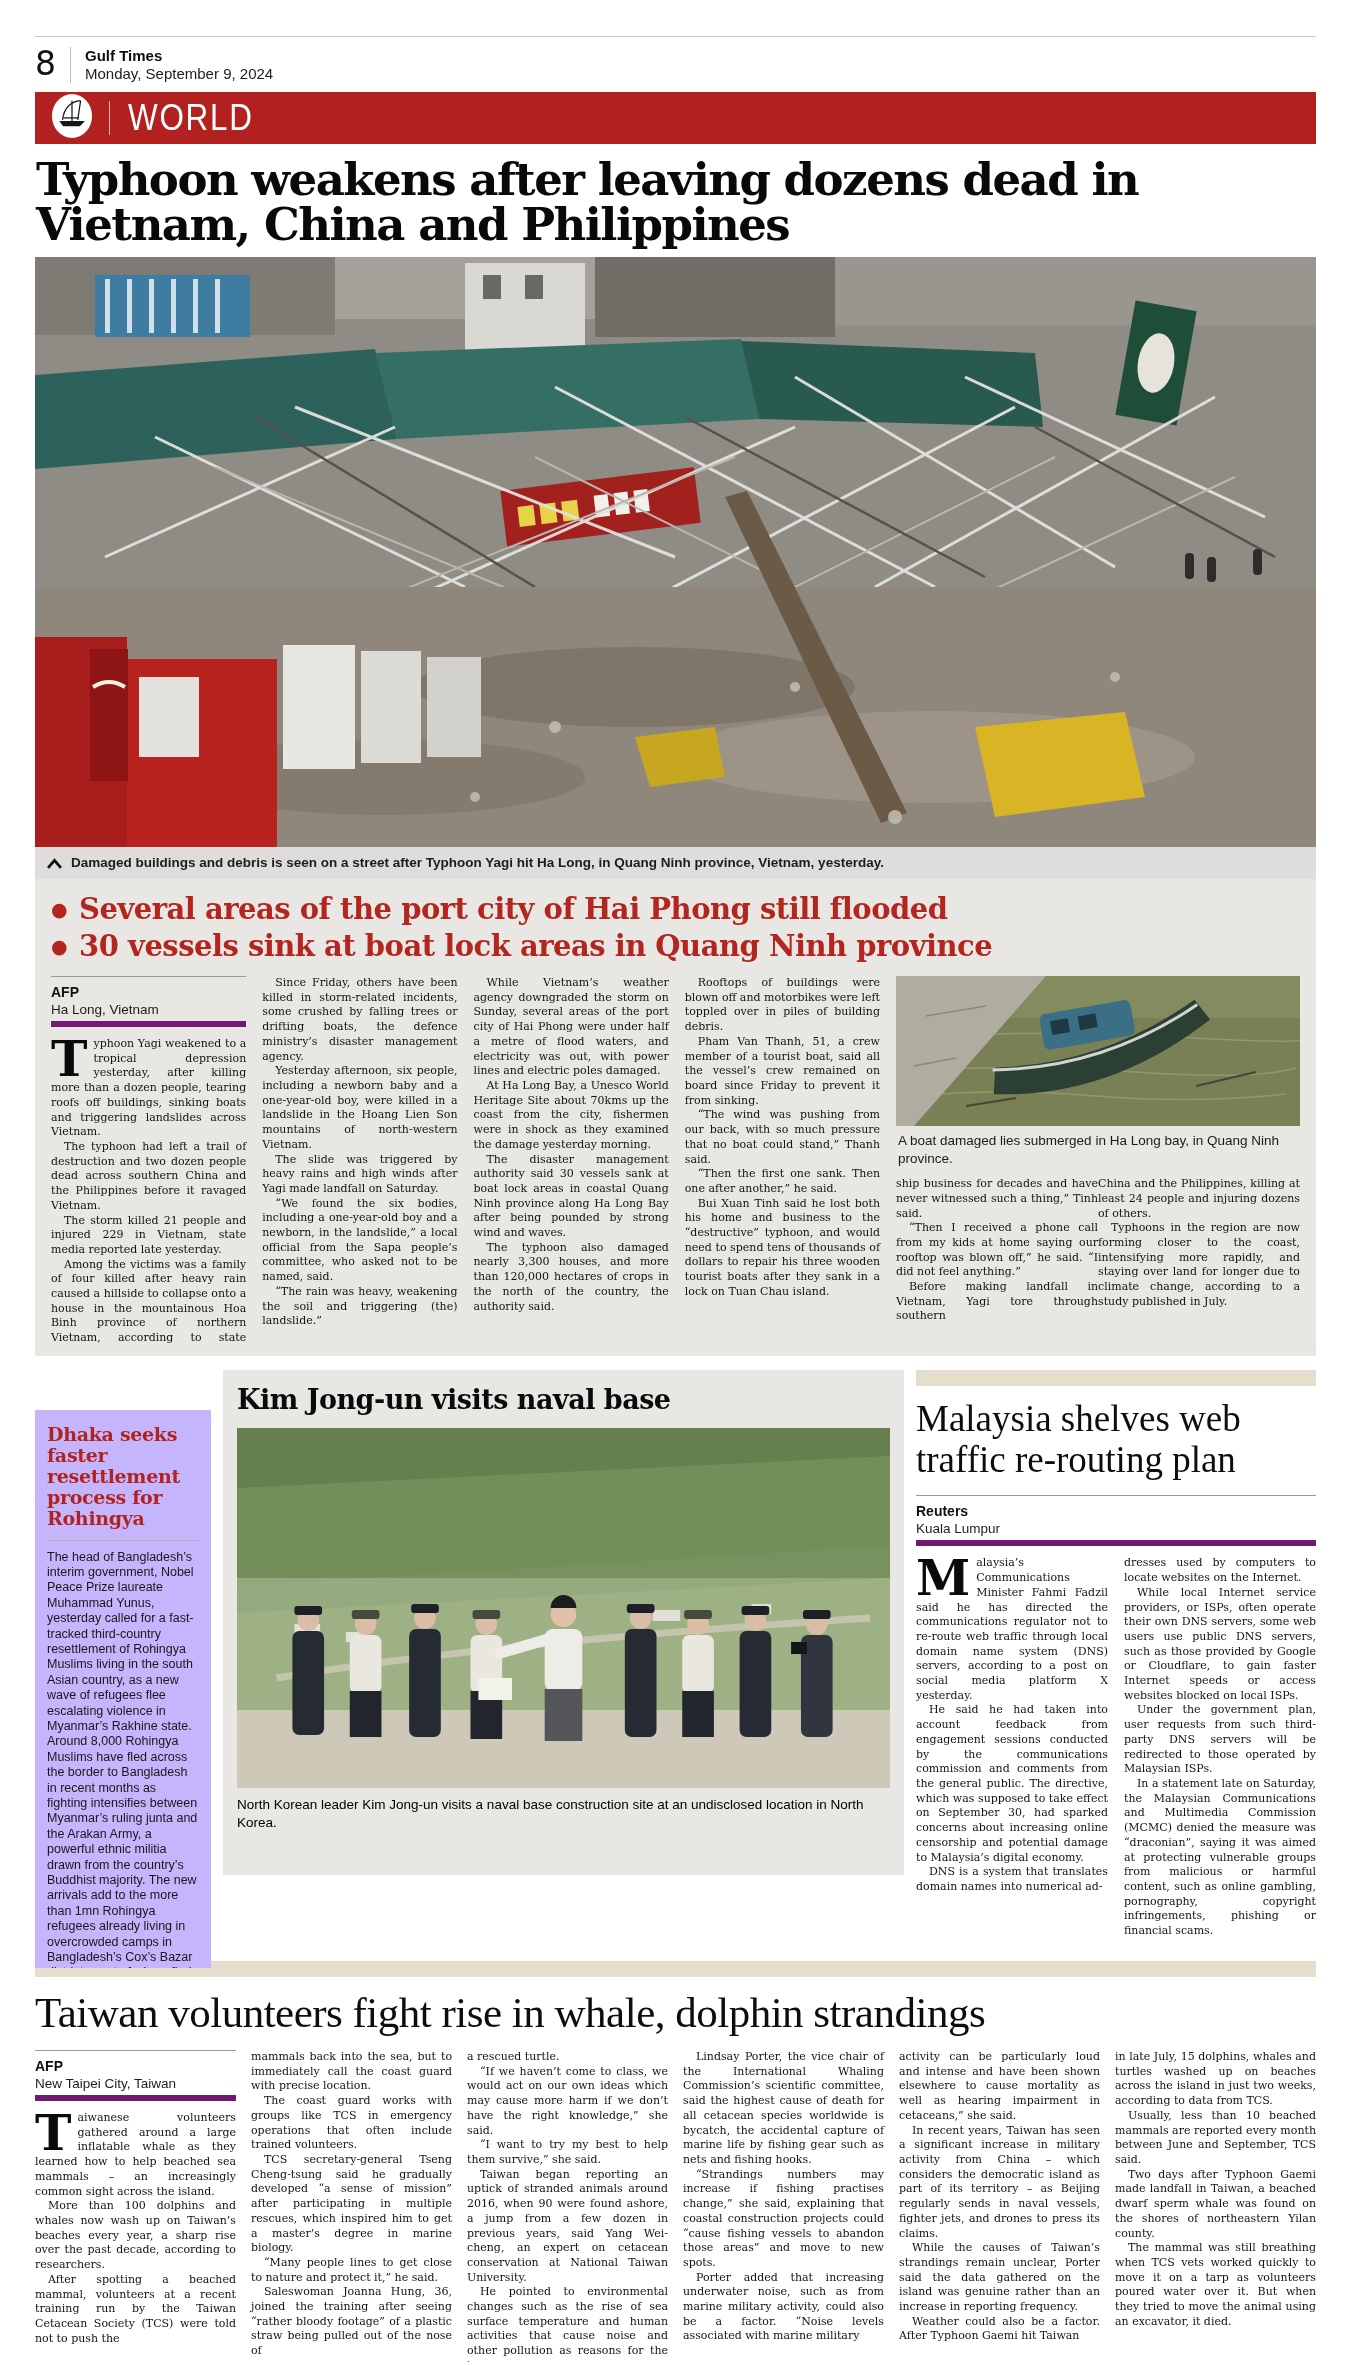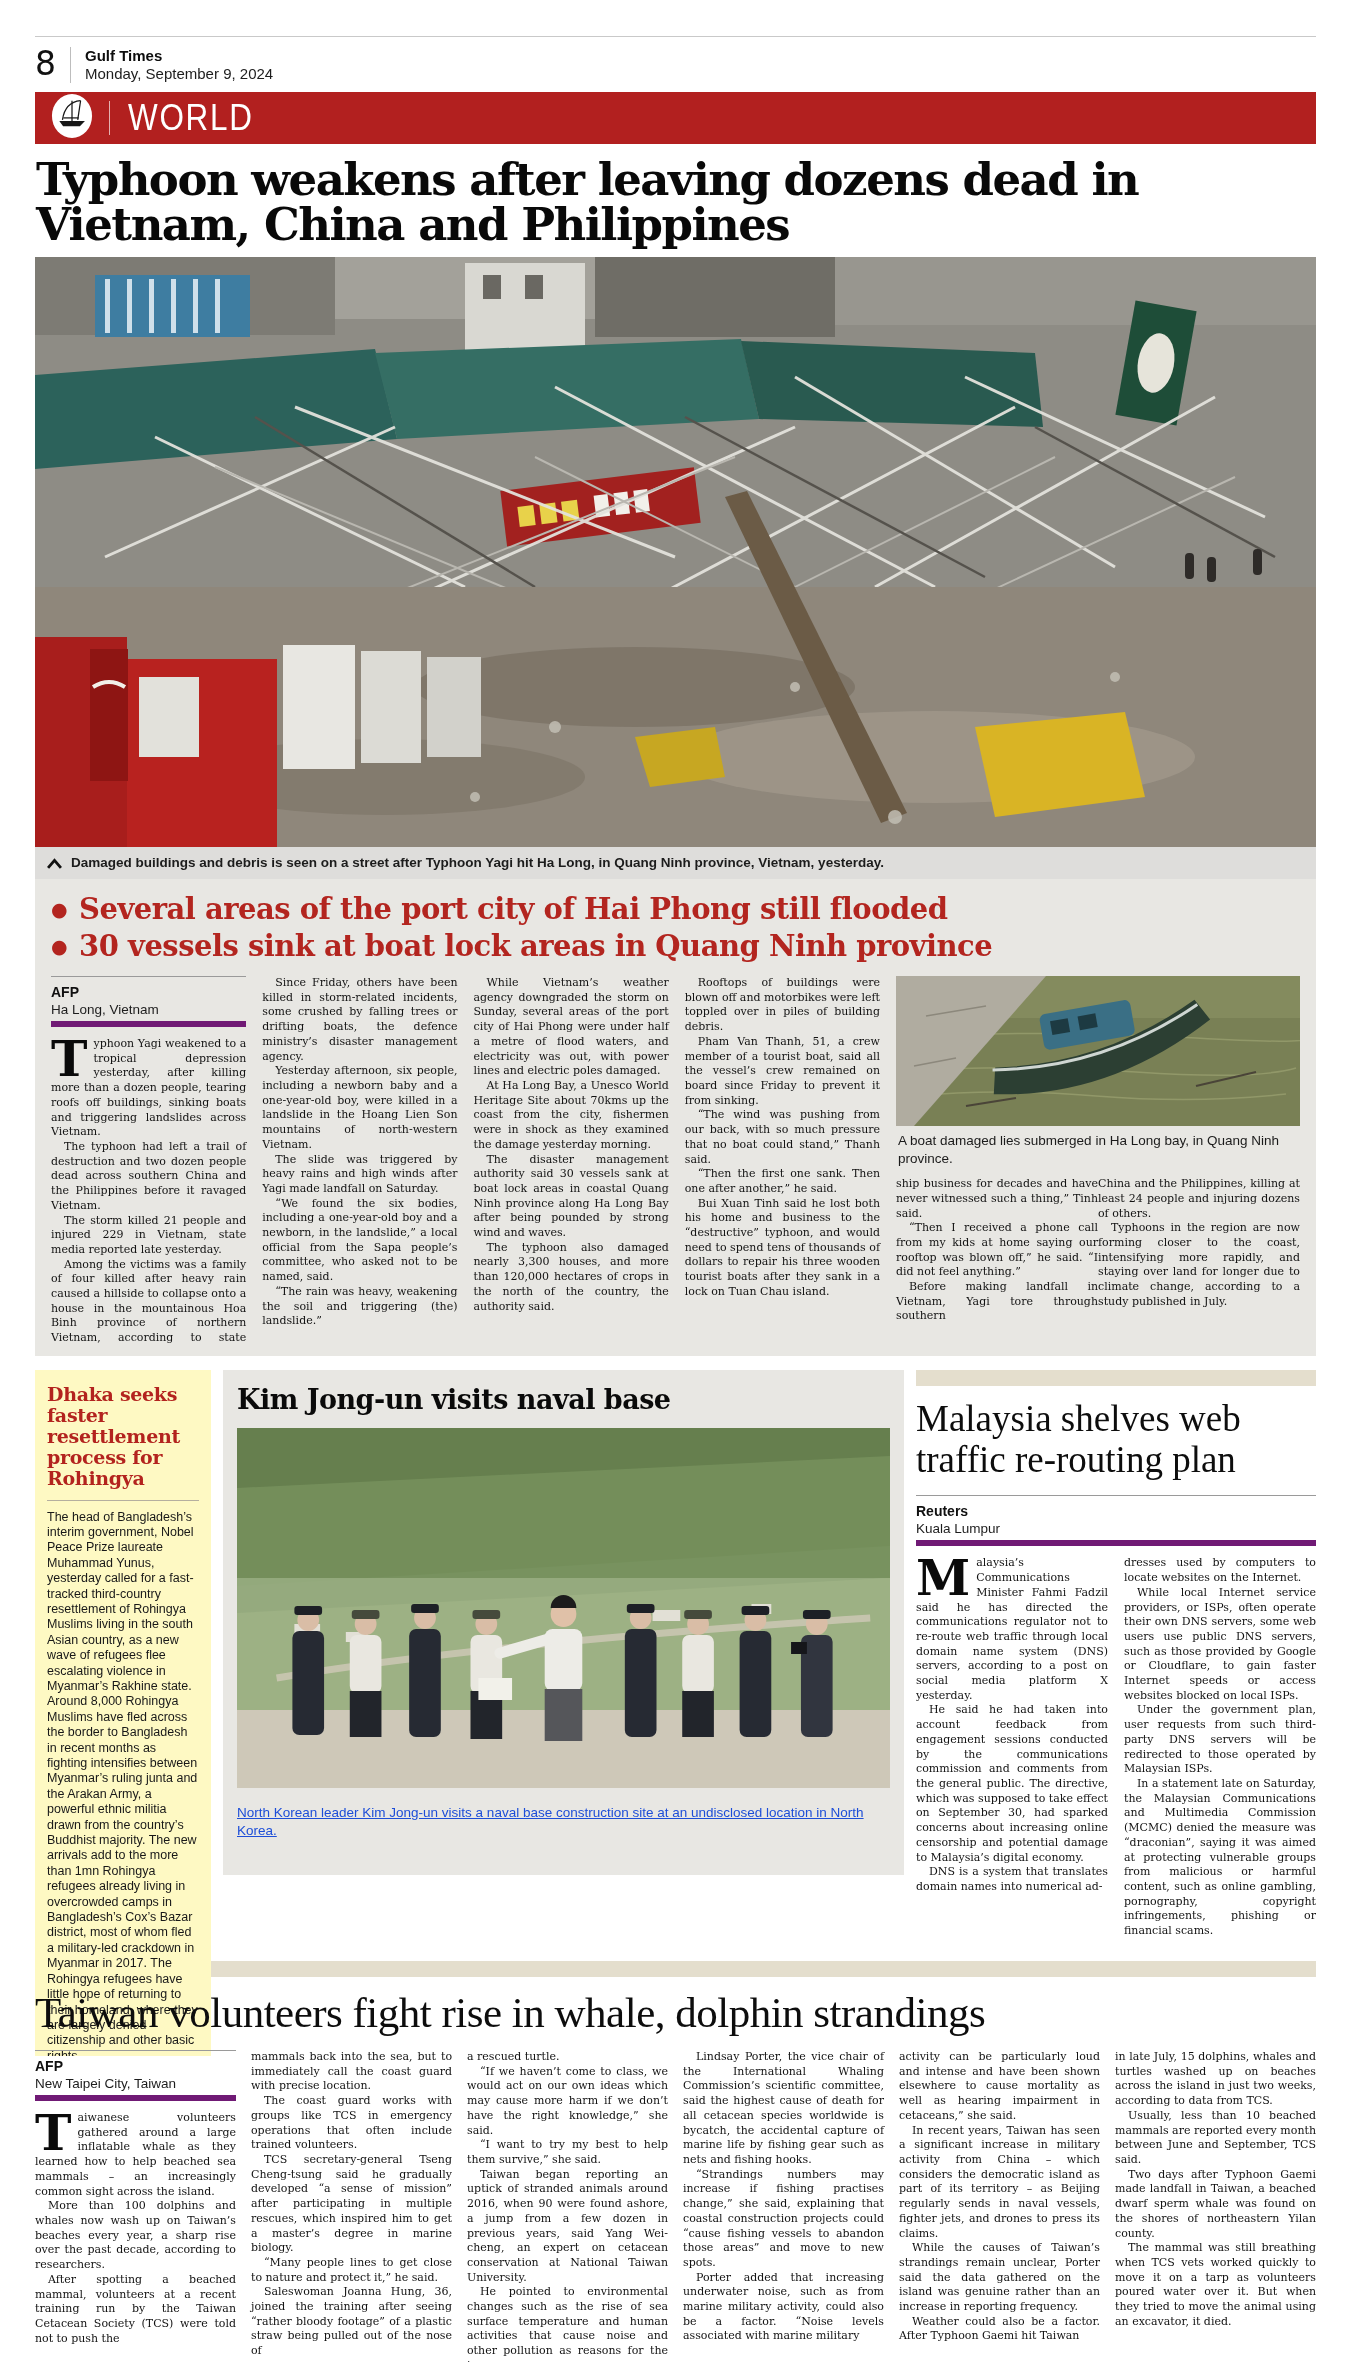--- a/index.html
+++ b/index.html
@@ -58,31 +58,31 @@
   p.dropcap{text-indent:0;}
   p.dropcap::first-letter{float:left;font-family:"DejaVu Serif",serif;font-weight:bold;
                 font-size:49px;line-height:40px;padding:2px 6px 0 0;color:#0a0a0a;}
 
   .boat-caption{font-size:13.5px;line-height:1.3;color:#1b1b1b;padding:6px 2px 10px;}
   .sub-cols{display:flex;}
   .sub-cols .t-col{flex:1;}
 
   
   .middle-row{display:flex;gap:12px;margin-top:14px;height:578px;}
-  .rohingya{width:176px;flex:none;background:#fef9c3;padding:12px 12px;height:686px;
-            box-sizing:border-box;overflow:hidden;}
+  .rohingya{width:176px;flex:none;background:#c4b5fd;padding:12px 12px;height:558px;
+            box-sizing:border-box;overflow:hidden;margin-top:40px;}
   .rohingya h3{color:#b3231e;font-family:"DejaVu Serif",serif;font-weight:bold;
                font-size:19px;line-height:1.1;margin:2px 0 9px;letter-spacing:-0.3px;
                border-bottom:1px solid #b5af9f;padding-bottom:11px;}
   .rohingya p{font-size:12.5px;line-height:15.4px;color:#181818;margin:0;}
 
   .kim{flex:1;min-width:0;background:#e8e7e3;padding:12px 14px;height:481px;box-sizing:content-box;}
   .kim h2{font-family:"DejaVu Serif",serif;font-weight:bold;font-size:27px;
           letter-spacing:-0.5px;margin:2px 0 13px;color:#0a0a0a;}
-  .kim-caption{font-size:13.5px;line-height:1.32;color:#1d4ed8;margin-top:16px;text-decoration:underline;}
+  .kim-caption{font-size:13.5px;line-height:1.32;color:#000000;margin-top:8px;}
 
   .malaysia{width:400px;flex:none;}
   .topbar{height:16px;background:#e4decd;}
   .malaysia h2{font-size:37px;line-height:1.1;margin:13px 0 15px;}
   .malaysia-cols{display:flex;gap:16px;height:386px;overflow:hidden;}
   .m-col{flex:1;min-width:0;}
 
   
   .taiwan{margin-top:13px;}
   .taiwan h2{font-size:43px;letter-spacing:-0.5px;margin:11px 0 13px;}

